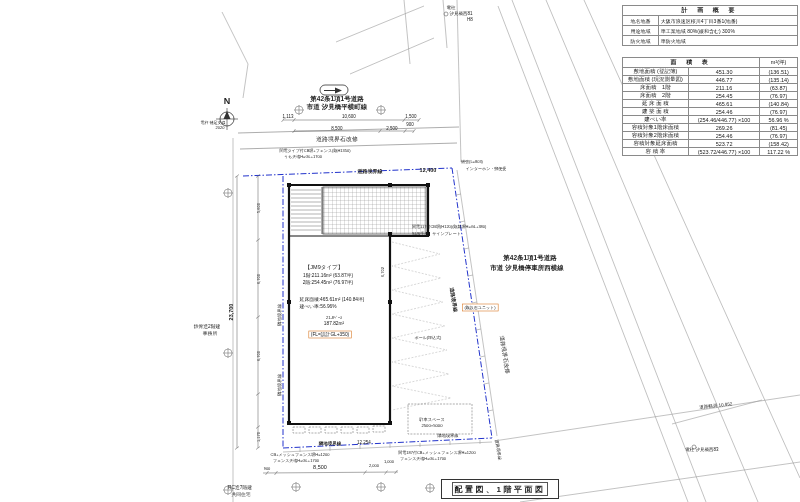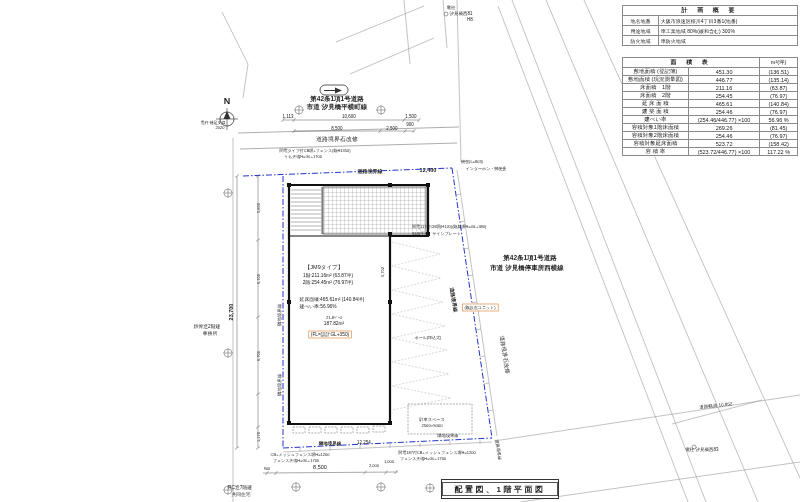--- a/index.html
+++ b/index.html
@@ -15,21 +15,21 @@
   .tbl.area td{height:8px}
   .title-cell{text-align:center;letter-spacing:4px;font-weight:bold;font-size:6px}
   td.lbl{text-align:center}
   .plan td.lbl{width:36px}
   .plan td.val{width:140px;text-align:left}
   .area td.lbl{width:66px}
   .area td.val{width:72px;text-align:center}
   .area td.tsu{width:38px;text-align:center}
   .title-box{position:absolute;left:441px;top:479px;width:118px;height:20px;
     border:1px solid #333;background:#fff;display:flex;align-items:center;justify-content:center}
-  .title-box .inner{width:116px;height:14px;border:1px solid #555;display:flex;
+  .title-box .inner{width:96px;height:14px;border:1px solid #555;display:flex;
     align-items:center;justify-content:center;font-size:8px;font-weight:bold;
     letter-spacing:2.5px;color:#222;white-space:nowrap}
 </style>
 </head>
 <body>
 
 <div class="sheet">
 
   <svg width="800" height="502" viewBox="0 0 800 502">
     <defs>

